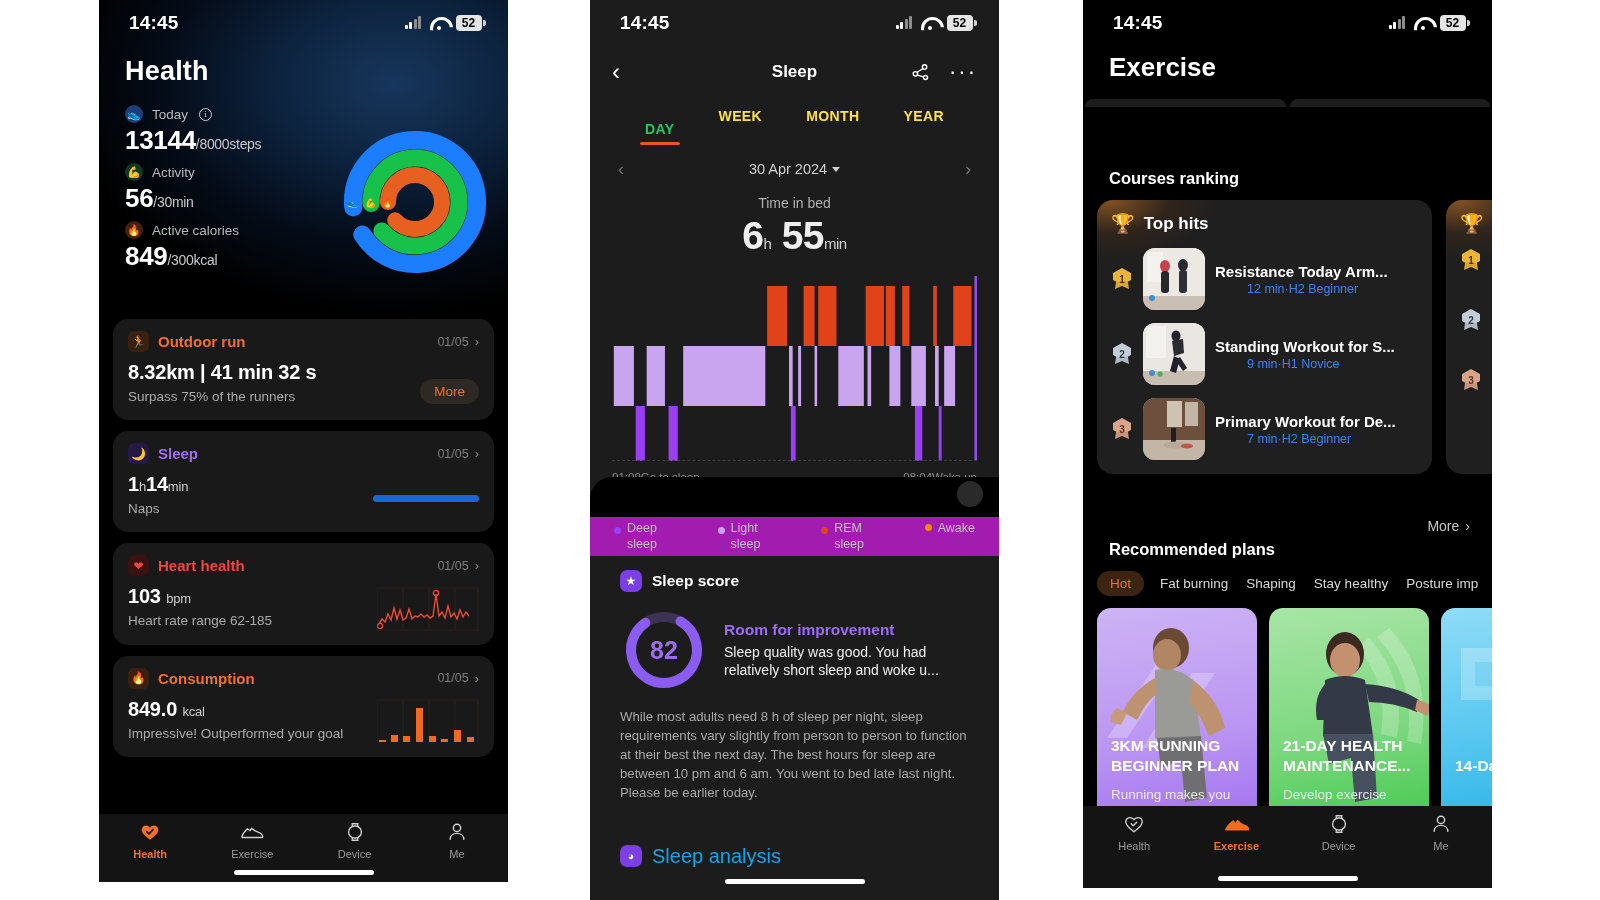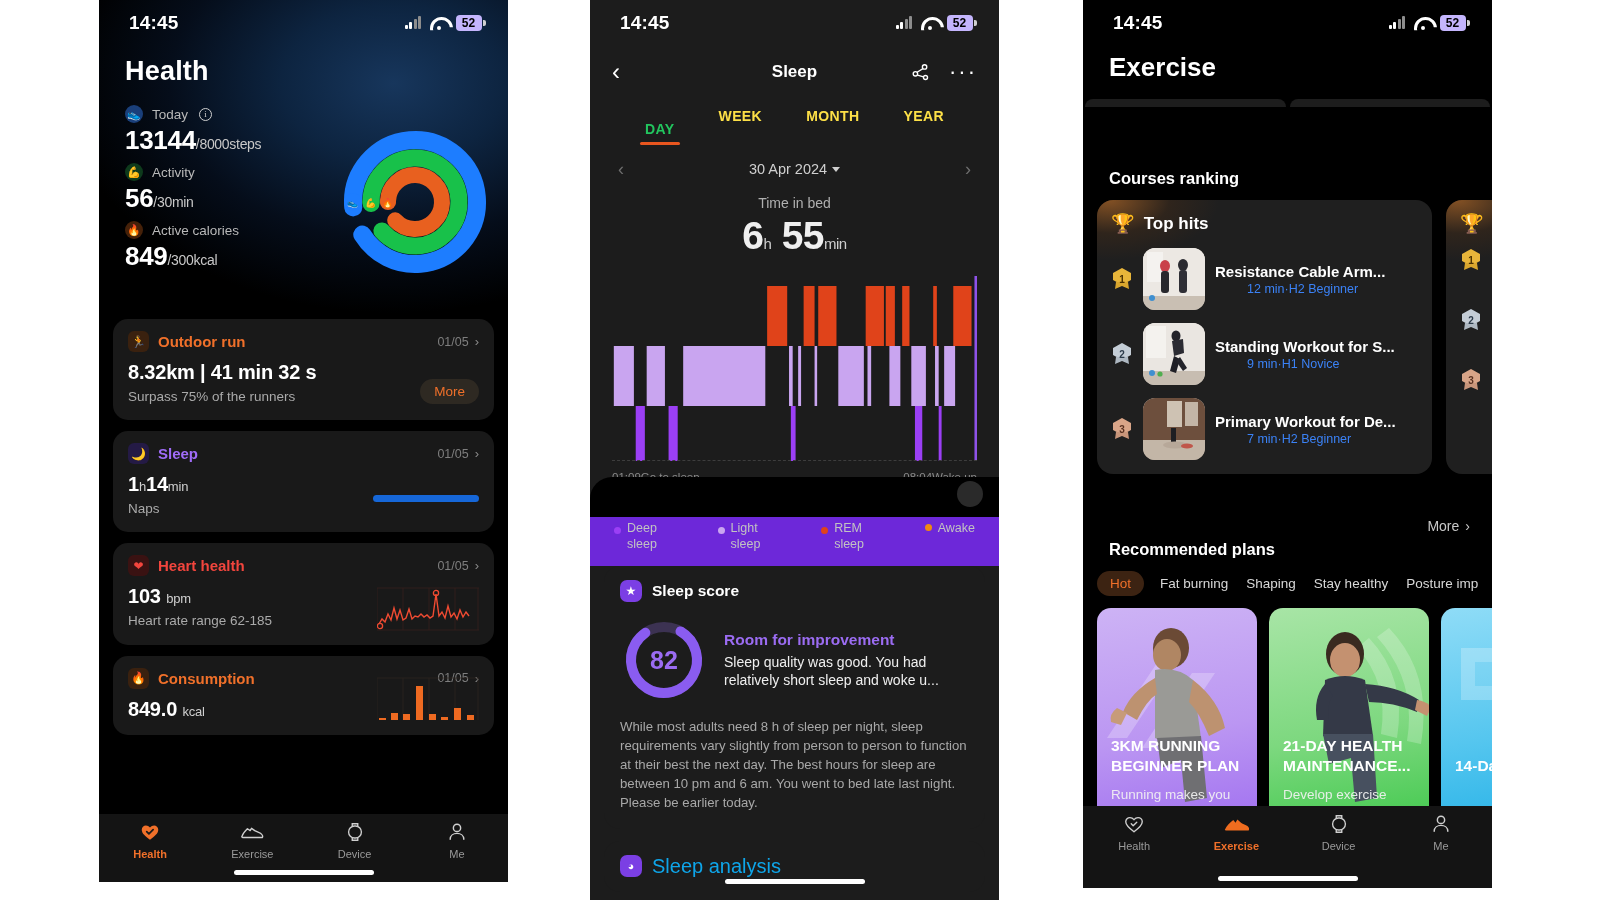--- a/index.html
+++ b/index.html
@@ -40,21 +40,21 @@
   .wifi::before{
     content:""; position:absolute; left:0; top:0; width:17px; height:17px;
     border:3px solid #fff; border-radius:50%;
     clip-path: polygon(0 0, 100% 0, 100% 47%, 50% 47%, 50% 60%, 0 60%);
   }
   .wifi::after{
     content:""; position:absolute; left:6.5px; top:9px; width:4px; height:4px;
     background:#fff; border-radius:50%;
   }
   .batt {
-    background: #c4b5fd; color: #000; font-size: 12px; font-weight: bold;
+    background: #e5e5e5; color: #000; font-size: 12px; font-weight: bold;
     border-radius: 4px; padding: 1px 5px 1px 4px; min-width: 26px; text-align: center;
     position: relative;
   }
   .batt::after{
     content:""; position:absolute; right:-4px; top:5px; width:3px; height:6px;
     background:#d0d0d0; border-radius:0 2px 2px 0;
   }
 
   
   .p1-bg {
@@ -155,21 +155,21 @@
   .tib-val .u{ font-size:15px; font-weight:normal; color:#cfcfcf;}
   .hypno{ position:relative; height:185px; margin:18px 22px 0; }
   .hypno .dashed{ position:absolute; bottom:0; left:0; right:0; border-top:1px dashed #3d3d3d;}
   .times{ display:flex; justify-content:space-between; padding:0 22px; margin-top:10px; color:#8a8a8a; font-size:11.5px;}
   .notch-wrap{ position:relative; height:26px; }
   .notch{
     position:absolute; right:0; top:-6px; width:409px; height:40px; background:#000;
     border-top-left-radius:22px;
   }
   .notch-circle{ position:absolute; right:16px; top:-2px; width:26px; height:26px; border-radius:50%; background:#2a2a2a;}
-  .legend{ display:flex; justify-content:space-between; padding:12px 24px 14px; background:#6d28d9;}
+  .legend{ display:flex; justify-content:space-between; padding:12px 24px 4px; background:#a21caf;}
   .leg{ display:flex; align-items:flex-start; gap:6px;}
   .leg .dot{ width:7px;height:7px;border-radius:50%; margin-top:6px; flex:none;}
   .leg .lt{ color:#c2c2c2; font-size:12.5px; line-height:1.25;}
   .scorecard{ margin:0 14px; background:#1c1c1c; border-radius:16px; padding:14px 16px 16px;}
   .sc-head{ display:flex; align-items:center; gap:10px;}
   .sc-badge{ width:22px;height:22px;border-radius:7px;background:#7b3fe4;display:flex;align-items:center;justify-content:center;color:#fff;font-size:12px;}
   .sc-title{ color:#fff; font-size:15.5px; font-weight:bold;}
   .sc-body{ display:flex; gap:16px; margin-top:14px; align-items:center;}
   .ring-wrap{ width:88px;height:88px; position:relative; flex:none;}
   .ring-num{ position:absolute; inset:0; display:flex; align-items:center; justify-content:center; color:#9b6cf2; font-size:25px; font-weight:bold;}
@@ -356,20 +356,21 @@
             <div class="ch-left">
               <span class="ch-ico cons">🔥</span>
               <span class="ch-title ct-cons">Consumption</span>
             </div>
             <div class="ch-right">
               <span>01/05</span>
               <span class="chev">›</span>
             </div>
           </div>
           <div class="card-main"><span>849.0</span> <span class="sm">kcal</span></div>
+          <div class="card-sub">Impressive! Outperformed your goal</div>
           <svg class="mini-chart" viewBox="0 0 102 46">
             <g stroke="#2e2621" stroke-width=".7">
               <line x1="0" y1="2" x2="0" y2="44"></line>
                 <line x1="26" y1="2" x2="26" y2="44"></line>
               <line x1="52" y1="2" x2="52" y2="44"></line>
                 <line x1="78" y1="2" x2="78" y2="44"></line>
                 <line x1="101" y1="2" x2="101" y2="44"></line>
               <line x1="0" y1="2" x2="102" y2="2"></line>
             </g>
             <g fill="#ee6a21">
@@ -603,21 +604,21 @@
                 <rect x="0" y="48" width="62" height="14" fill="#c9bfb3"></rect>
               <rect x="4" y="4" width="16" height="30" fill="#f6f4f1" opacity=".8"></rect>
               <ellipse cx="22" cy="18" rx="5" ry="6" fill="#c9414a"></ellipse>
                 <rect x="18" y="23" width="8" height="22" rx="3" fill="#27272c"></rect>
               <ellipse cx="40" cy="17" rx="5" ry="6" fill="#2a2a30"></ellipse>
                 <rect x="36" y="22" width="8" height="23" rx="3" fill="#2f2f36"></rect>
               <circle cx="9" cy="50" r="3" fill="#3f8fd0"></circle>
             </svg>
           </div>
           <div class="r-txt">
-            <div class="r-name">Resistance Cable Arm...</div>
+            <div class="r-name">Resistance Today Arm...</div>
             <div class="r-meta">12 min·H2 Beginner</div>
           </div>
         </div>
 
         <div class="rank-row">
           <span class="medal" style="color:#2b3a4a">
             <svg viewBox="0 0 22 24" style="position:absolute;inset:0">
                 <path d="M11 1l9 5v7l-9 5-9-5V6z" fill="#c4cdd6"></path>
                 <path d="M5 15l-1 7 7-3 7 3-1-7z" fill="#aeb8c2"></path>
               </svg>

